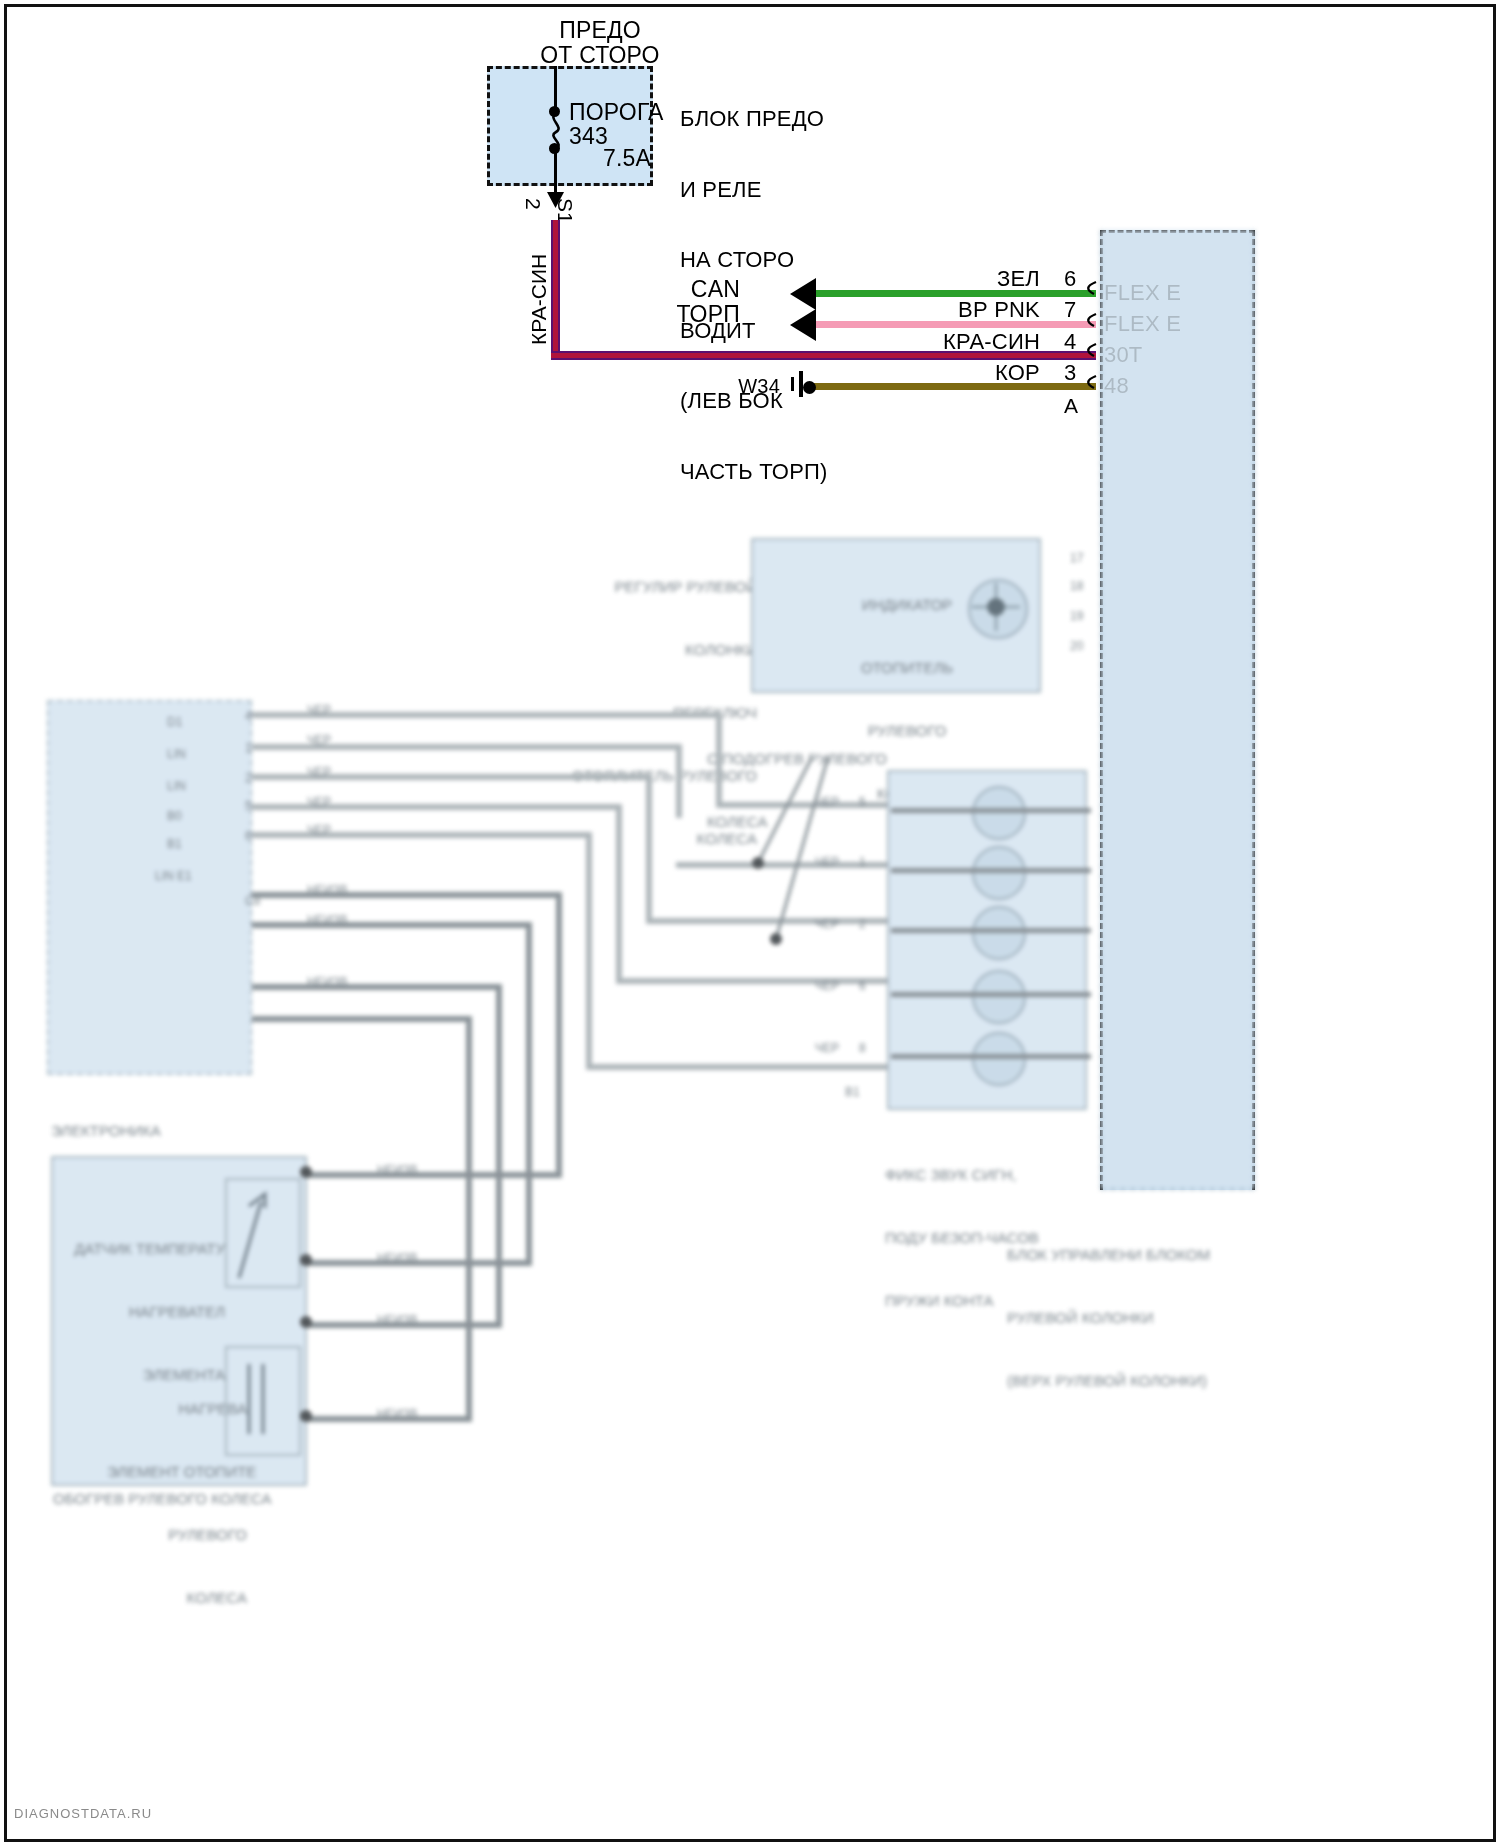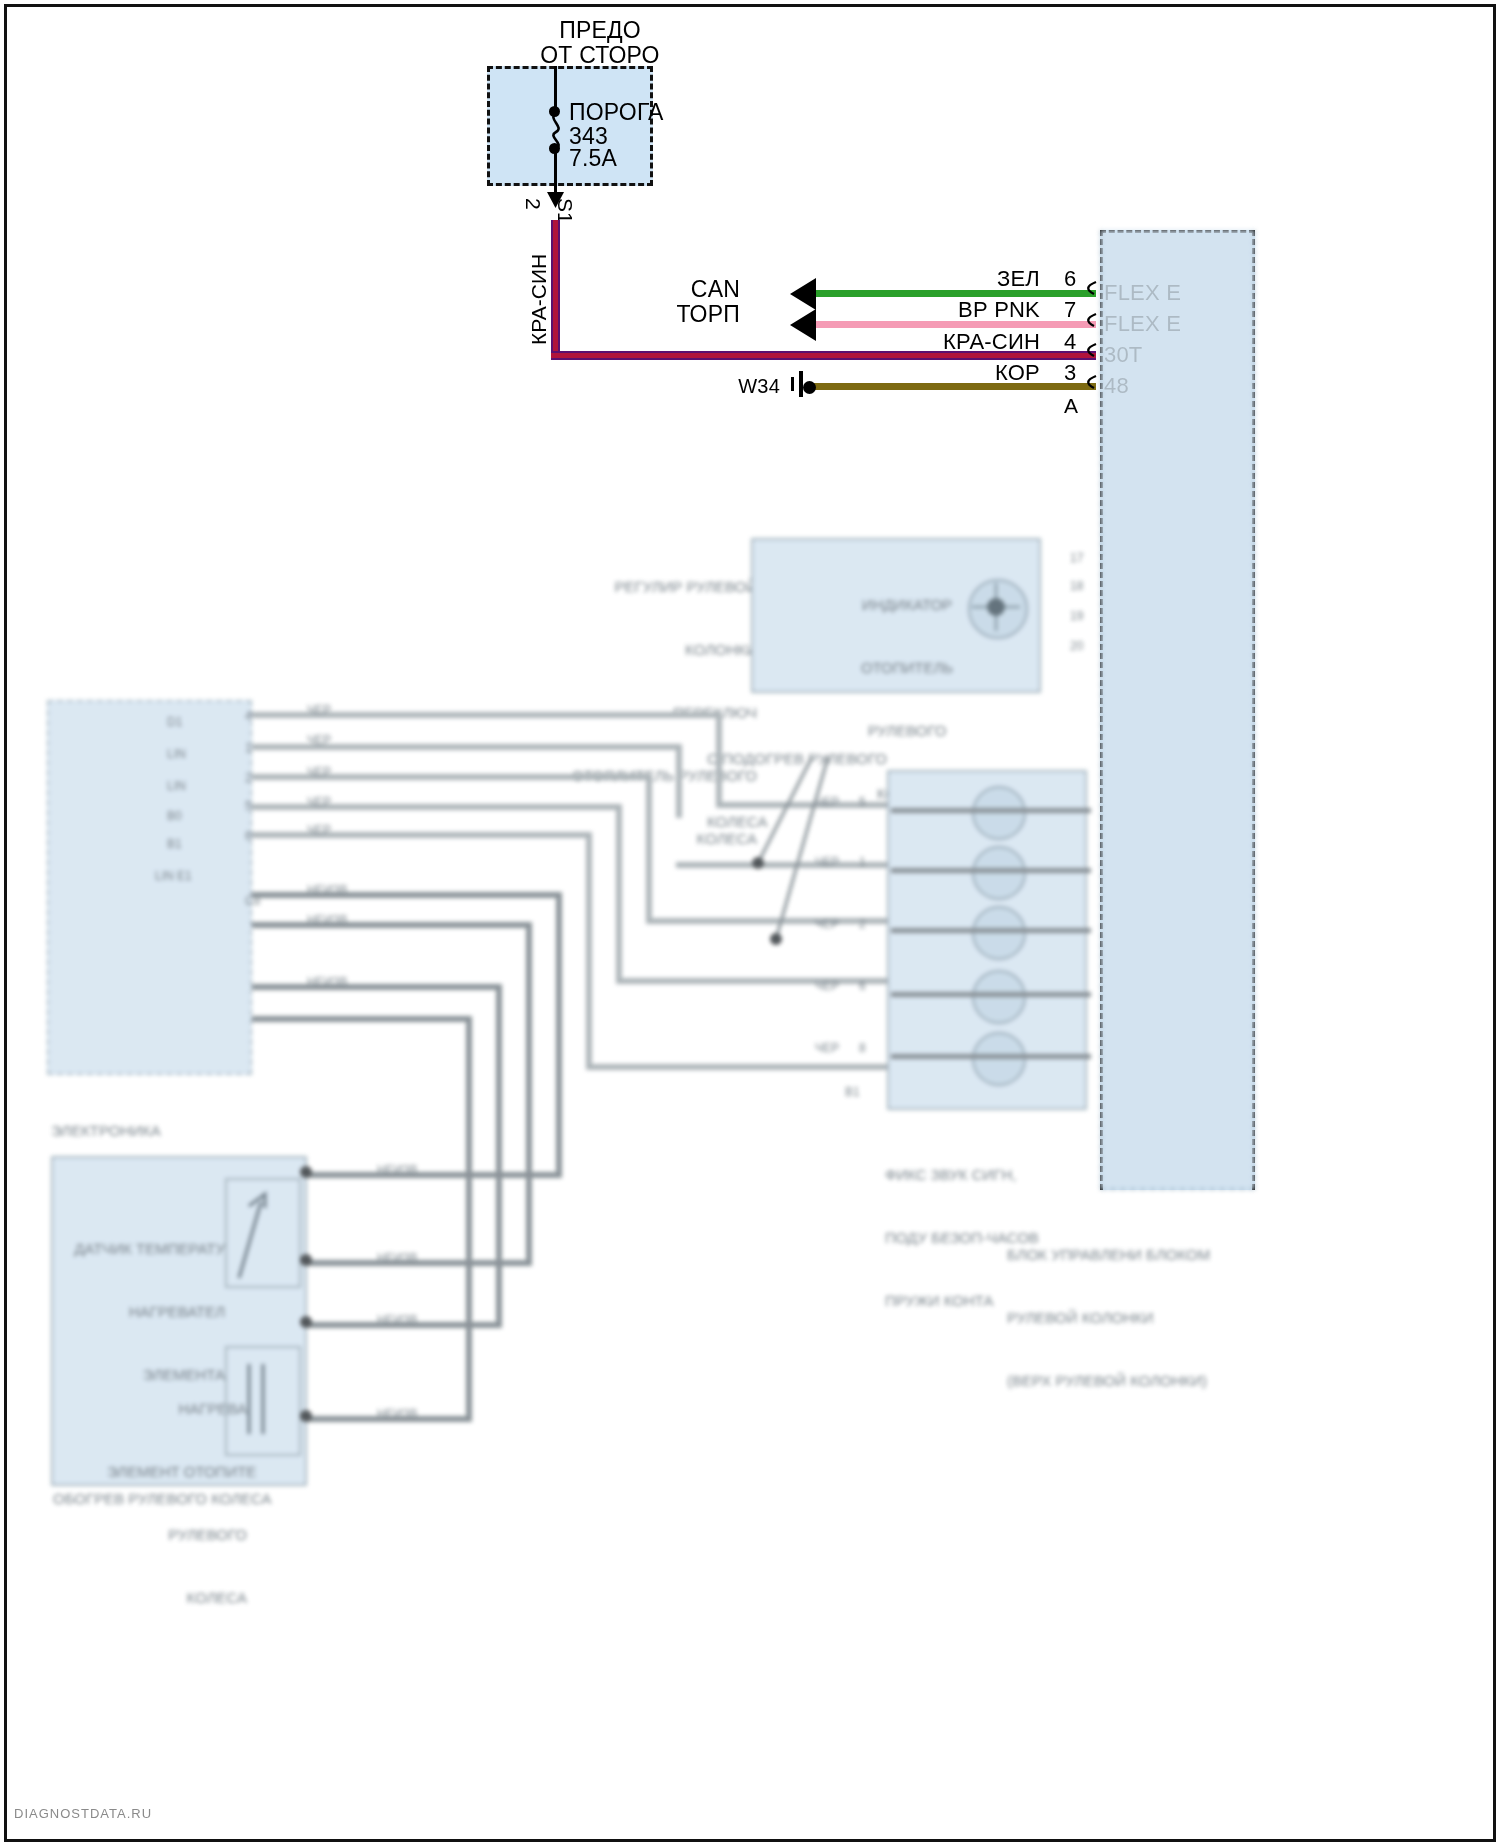--- a/index.html
+++ b/index.html
@@ -54,22 +54,30 @@
   </svg>
   <div class="dot" style="left:549px;top:143px;"></div>
   <div class="wire" style="left:554px;top:150px;width:3px;height:45px;background:#000;"></div>
 
   <svg style="position:absolute;left:544px;top:186px;" width="24" height="24" viewBox="0 0 24 24">
     <path d="M11.5 22 L3 6 L20 6 Z" fill="#000"></path>
   </svg>
 
   <div class="lbl" style="left:569px;top:100px;font-size:23px;">ПОРОГА</div>
   <div class="lbl" style="left:569px;top:124px;font-size:23px;">343</div>
-  <div class="lbl" style="left:569px;top:146px;font-size:23px;">7.5A</div>
-
+  <div class="lbl" style="left:603px;top:146px;font-size:23px;">7.5A</div>
+
+  <div class="lbl" style="left:680px;top:60px;font-size:22px;line-height:23.5px;">
+    <div>БЛОК ПРЕДО</div>
+    <div>И РЕЛЕ</div>
+    <div>НА СТОРО</div>
+    <div>ВОДИТ</div>
+    <div>(ЛЕВ БОК</div>
+    <div>ЧАСТЬ ТОРП)</div>
+  </div>
 
   <div class="vert" style="left:545px;top:198px;transform:rotate(90deg);font-size:21px;">2</div>
   <div class="vert" style="left:577px;top:198px;transform:rotate(90deg);font-size:21px;">S1</div>
 
   <div class="wire" style="left:551px;top:220px;width:9px;height:140px;background:#b0143c;border-left:2px solid #5b1070;border-right:2px solid #5b1070;box-sizing:border-box;"></div>
   <div class="wire" style="left:551px;top:351px;width:545px;height:9px;background:#b0143c;border-top:2px solid #5b1070;border-bottom:2px solid #5b1070;box-sizing:border-box;"></div>
   <div class="vert" style="left:527px;top:345px;transform:rotate(-90deg);font-size:21px;">КРА-СИН</div>
 
   <div class="lbl r" style="left:620px;top:277px;width:120px;font-size:23px;">CAN</div>
   <div class="lbl r" style="left:620px;top:302px;width:120px;font-size:23px;">ТОРП</div>

